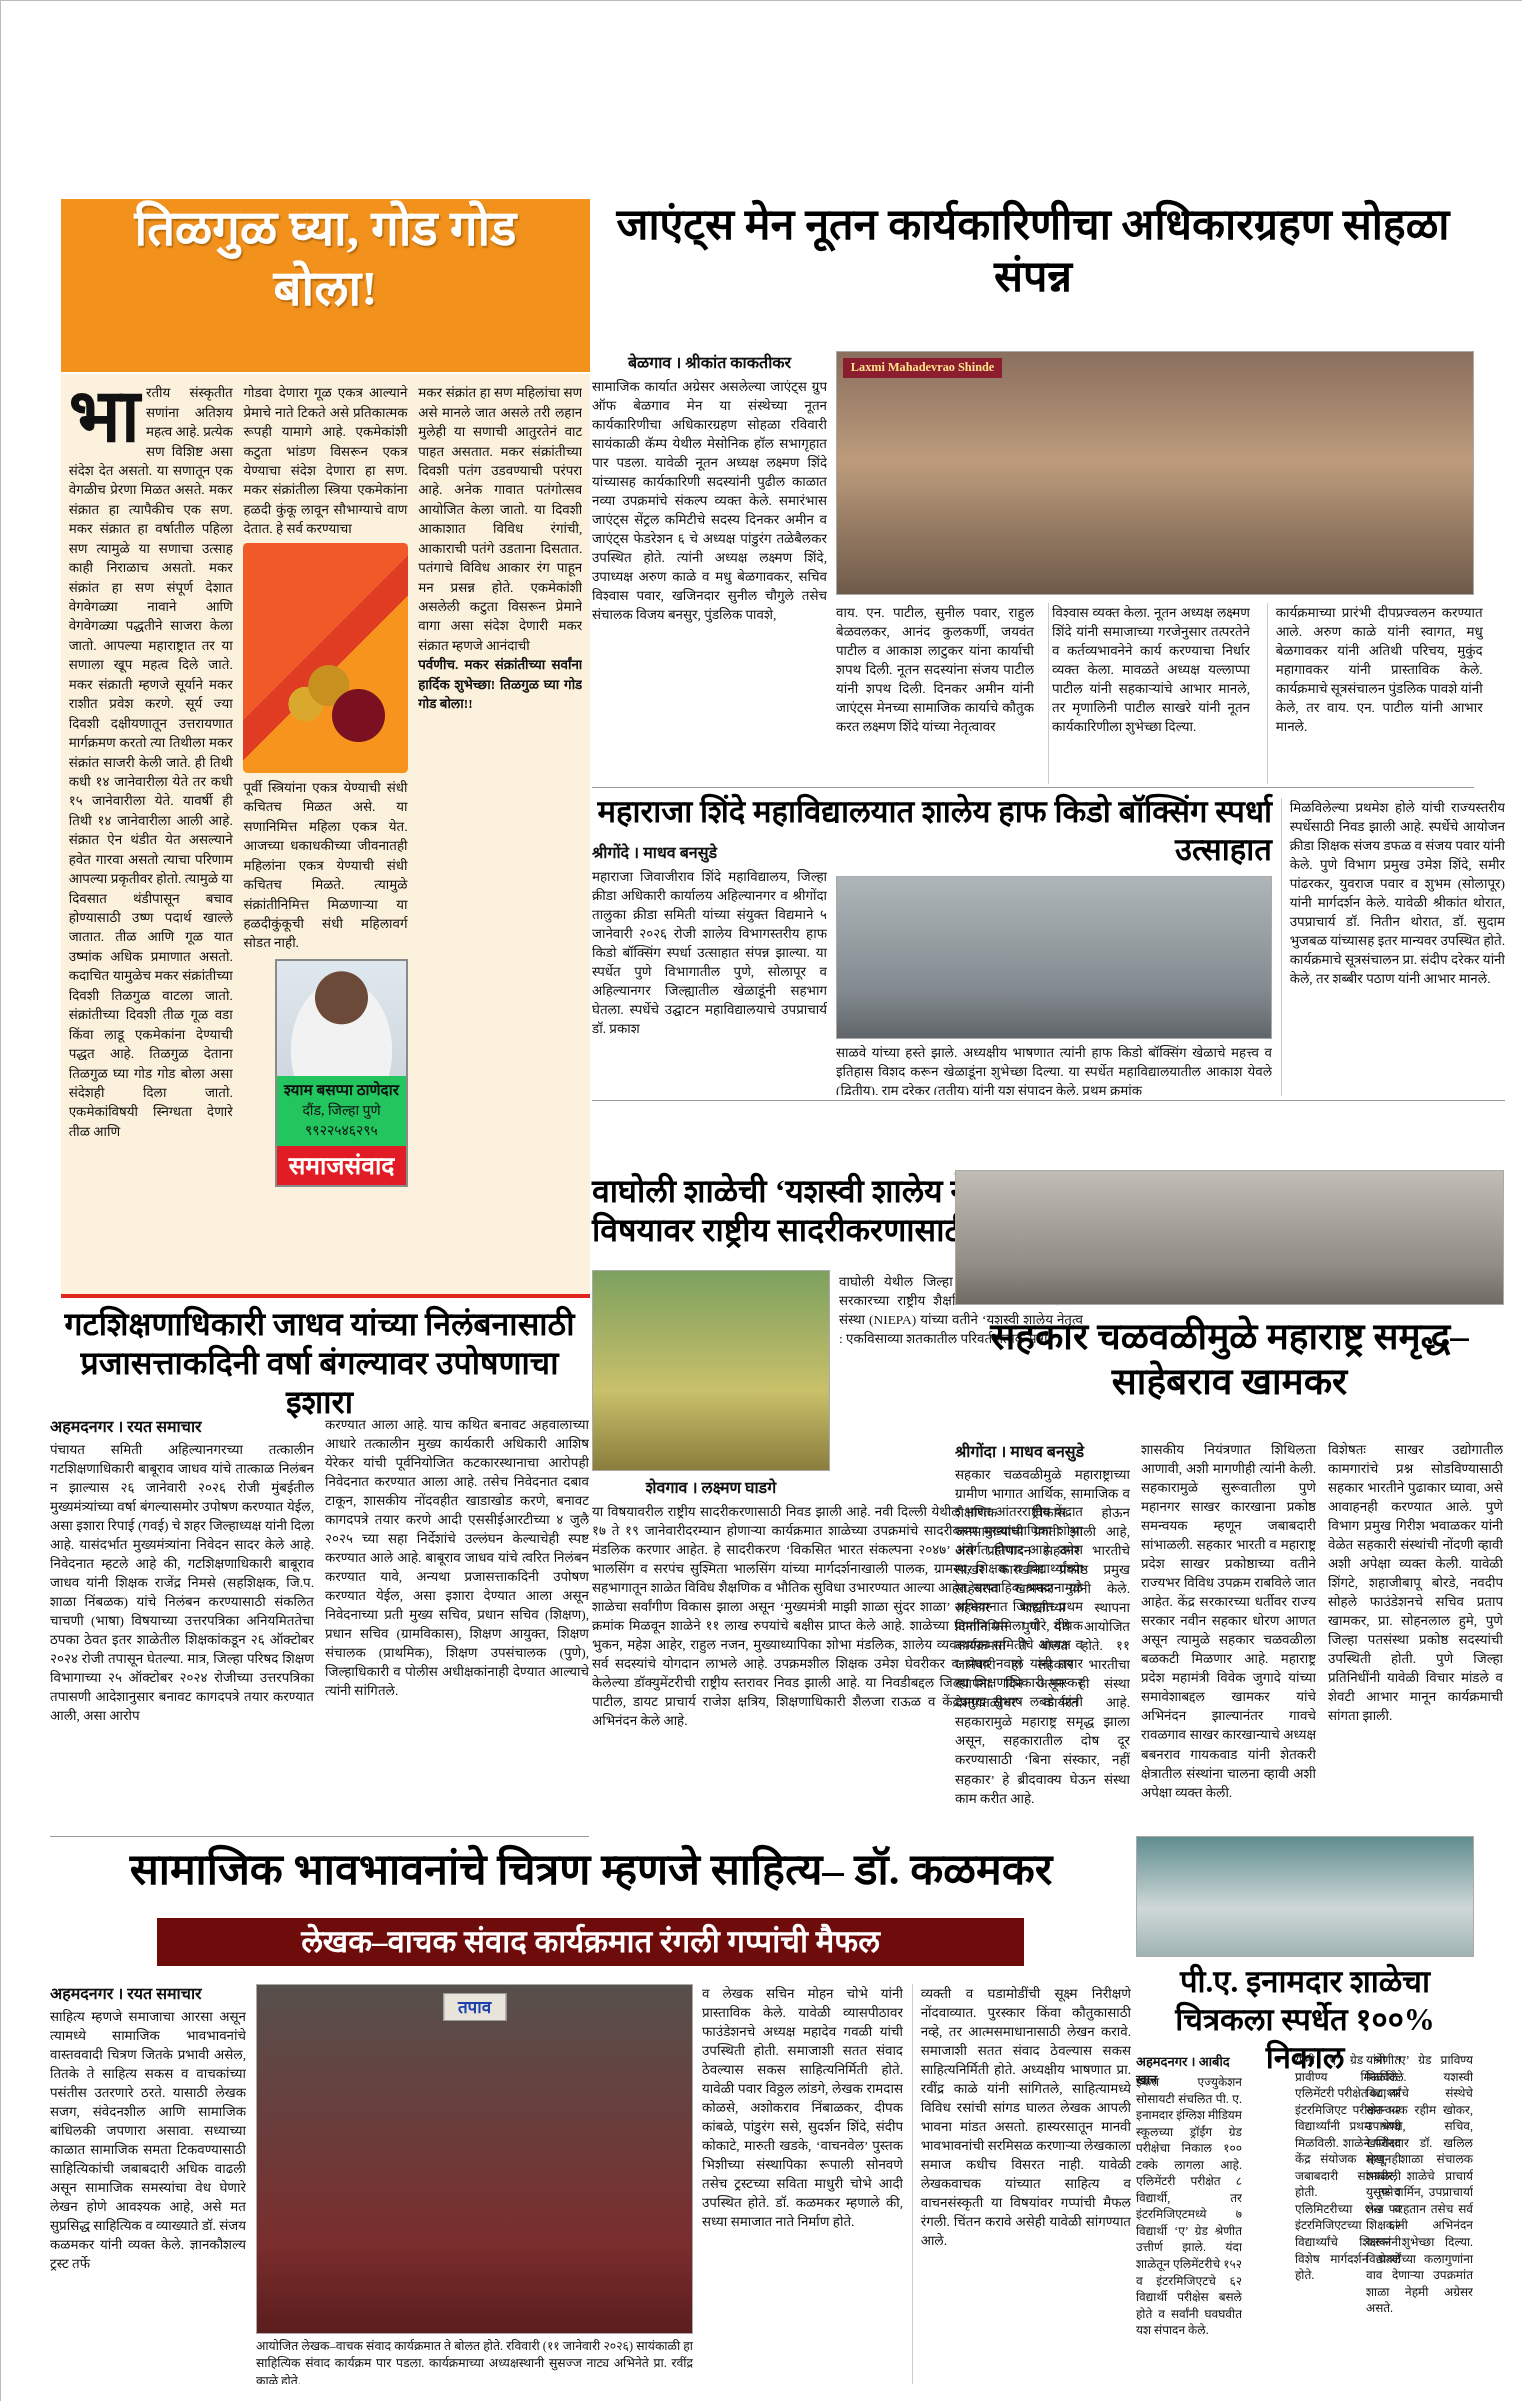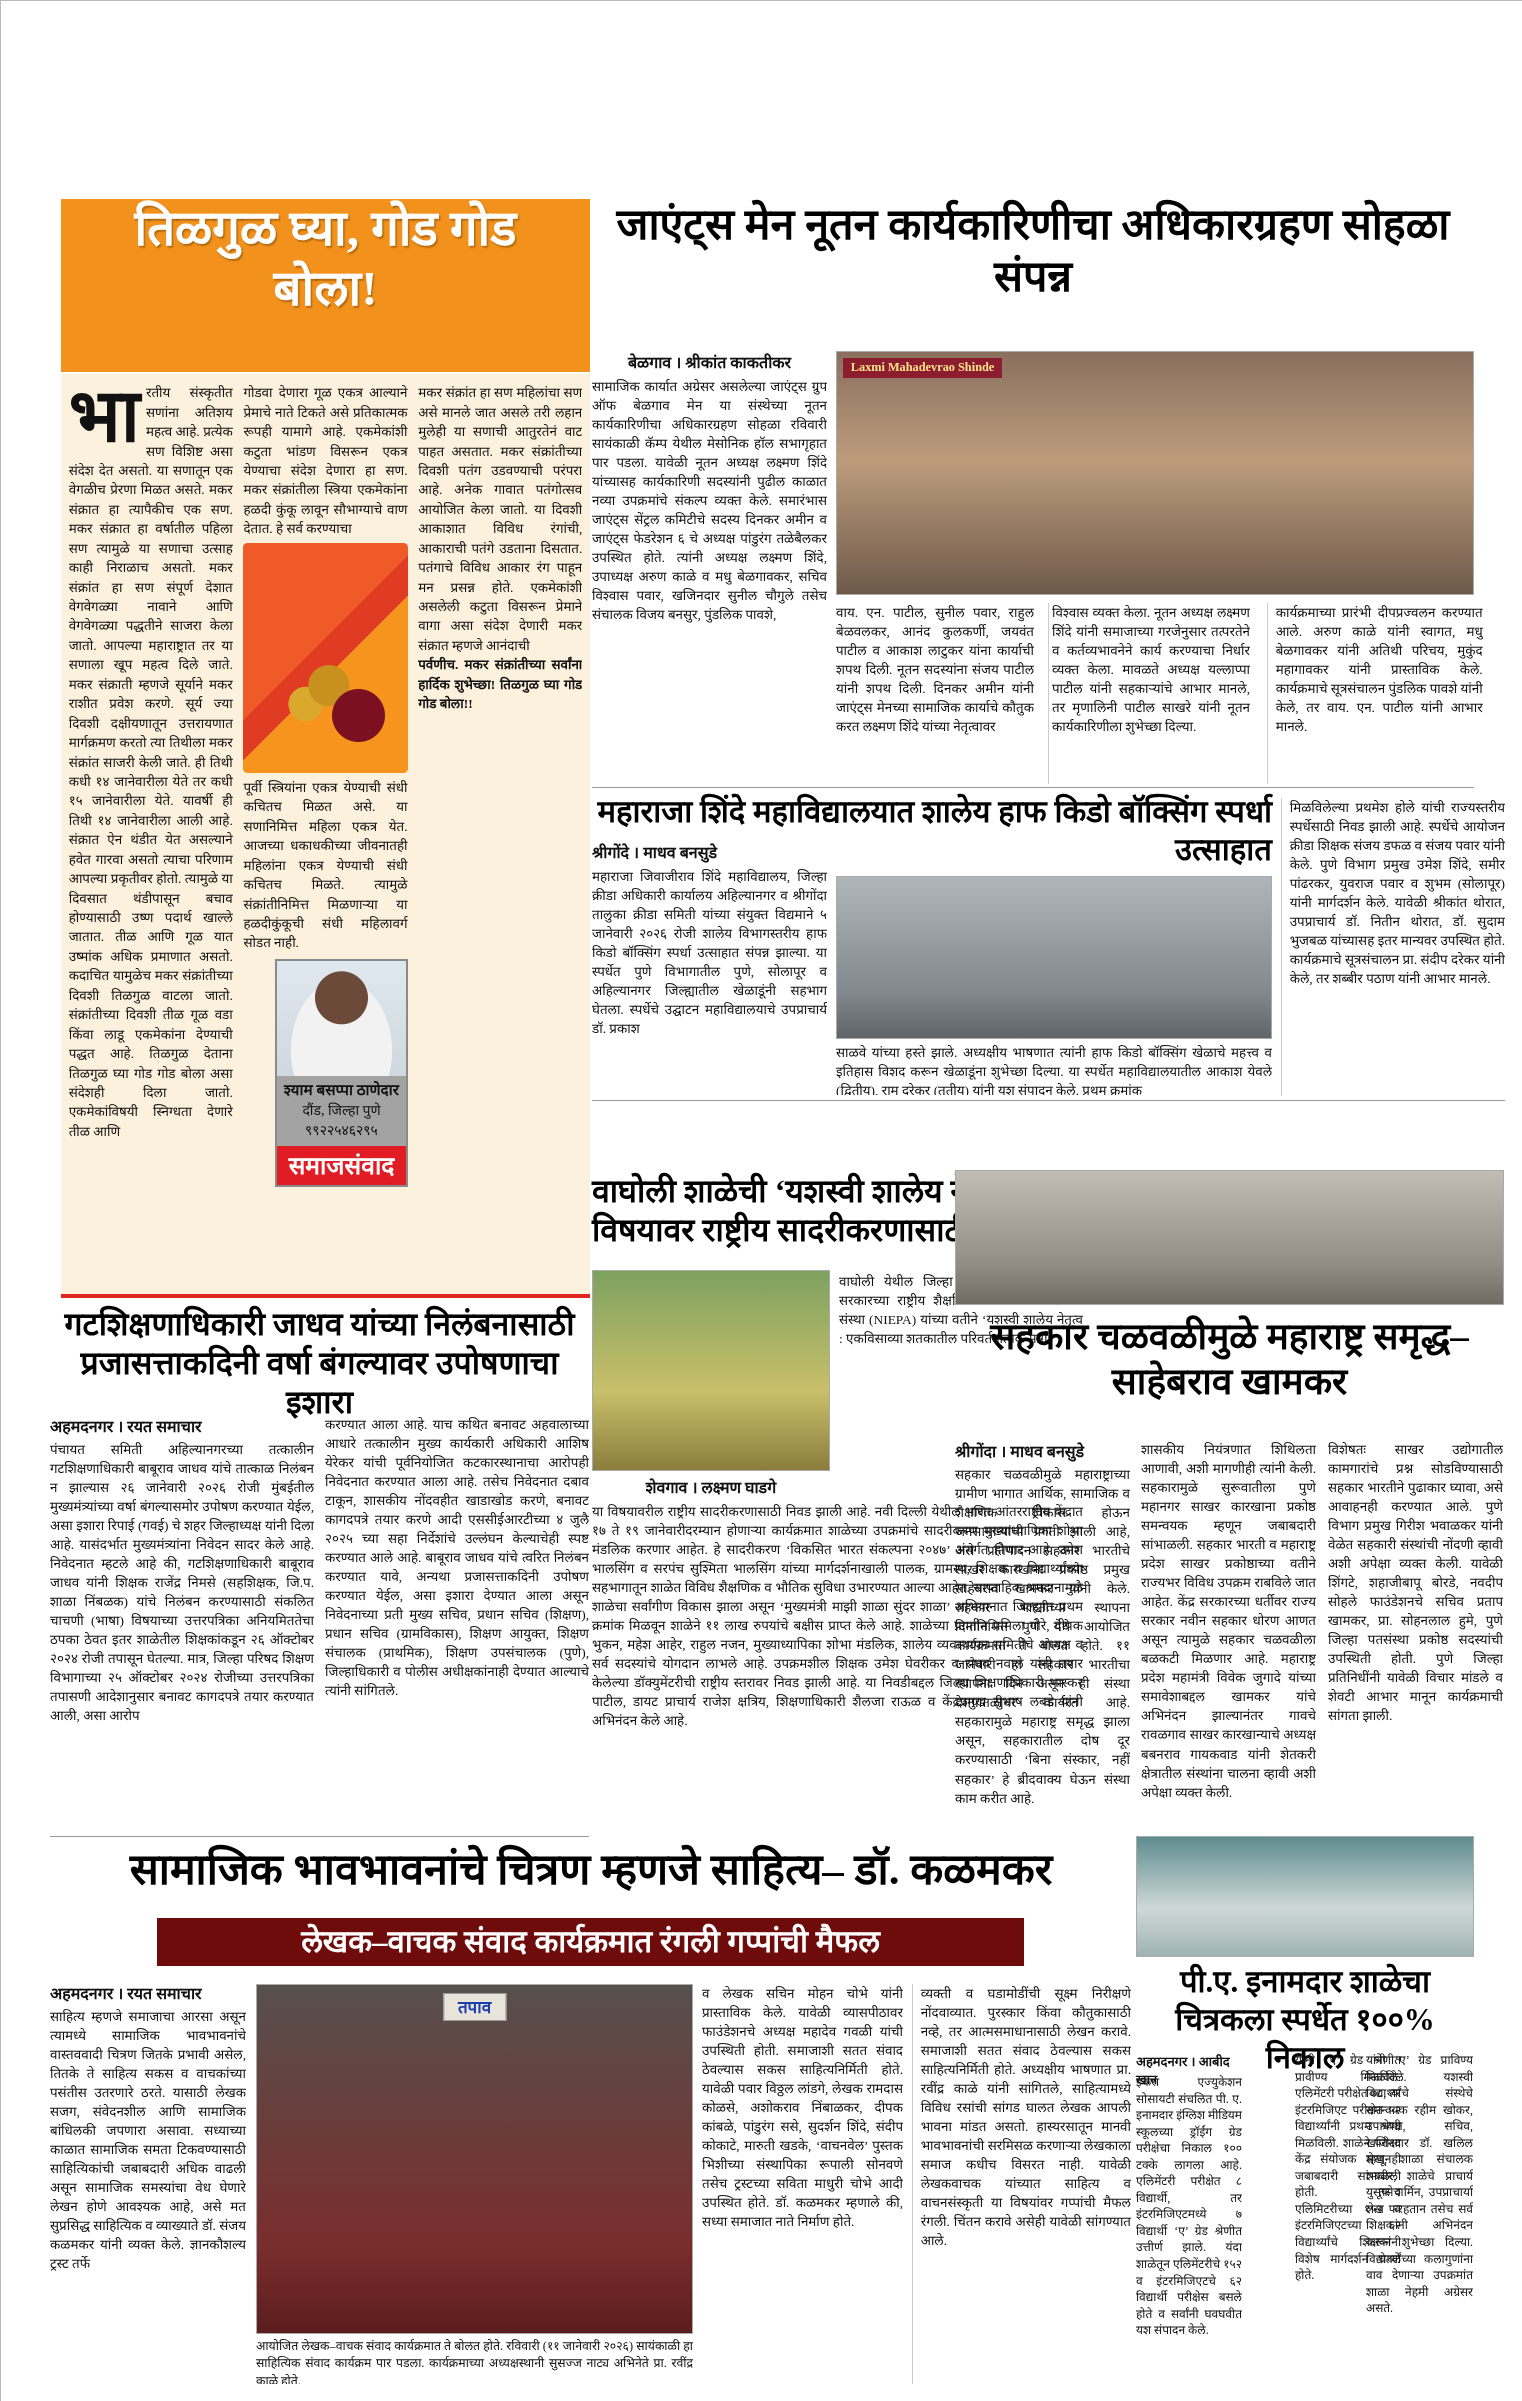--- a/index.html
+++ b/index.html
@@ -32,21 +32,21 @@
          border-bottom:4.6px solid #e0261f;box-sizing:border-box;padding:9.2px 7.7px;}
   .cream-cols{display:flex;gap:10.7px;height:100%;}
   .cream-col{width:169px;font-size:13.4px;line-height:1.45;text-align:justify;overflow:hidden;}
   .dropcap{float:left;font-size:74px;line-height:.78;font-weight:bold;padding:4.6px 6.1px 0 0;}
   .kitefig{width:100%;height:230px;margin:4.6px 0;border-radius:4.6px;
            background:
              radial-gradient(circle at 70% 75%, #7a1020 0 26px, transparent 27px),
              radial-gradient(circle at 52% 62%, #c8901e 0 20px, transparent 21px),
              radial-gradient(circle at 38% 70%, #d9a82c 0 17px, transparent 17.6px),
              linear-gradient(135deg,#f05a28 0 45%,#e03c24 45% 55%,#f7941d 55%);}
-  .authorbox{border:2.3px solid #8a8a8a;background:#a3a3a3;margin-top:6.1px;text-align:center;margin-left:32px;}
+  .authorbox{border:2.3px solid #8a8a8a;background:#22c55e;margin-top:6.1px;text-align:center;margin-left:32px;}
   .authorface{height:115px;background:
       radial-gradient(circle at 50% 32%, #6b4a3a 0 26px, transparent 27px),
       radial-gradient(ellipse at 50% 78%, #f2f2f2 0 55%, transparent 56%),
       linear-gradient(#dfe8ee,#cfd8df);}
   .authorname{font-weight:bold;font-size:15.3px;margin-top:3.1px;}
   .authorplace,.authorphone{font-size:14px;}
   .redtag{background:#e11c24;color:#fff;font-weight:bold;font-size:24.6px;
           text-align:center;padding:1.5px 0;margin-top:4.6px;}
   .closing{font-weight:bold;}
   

